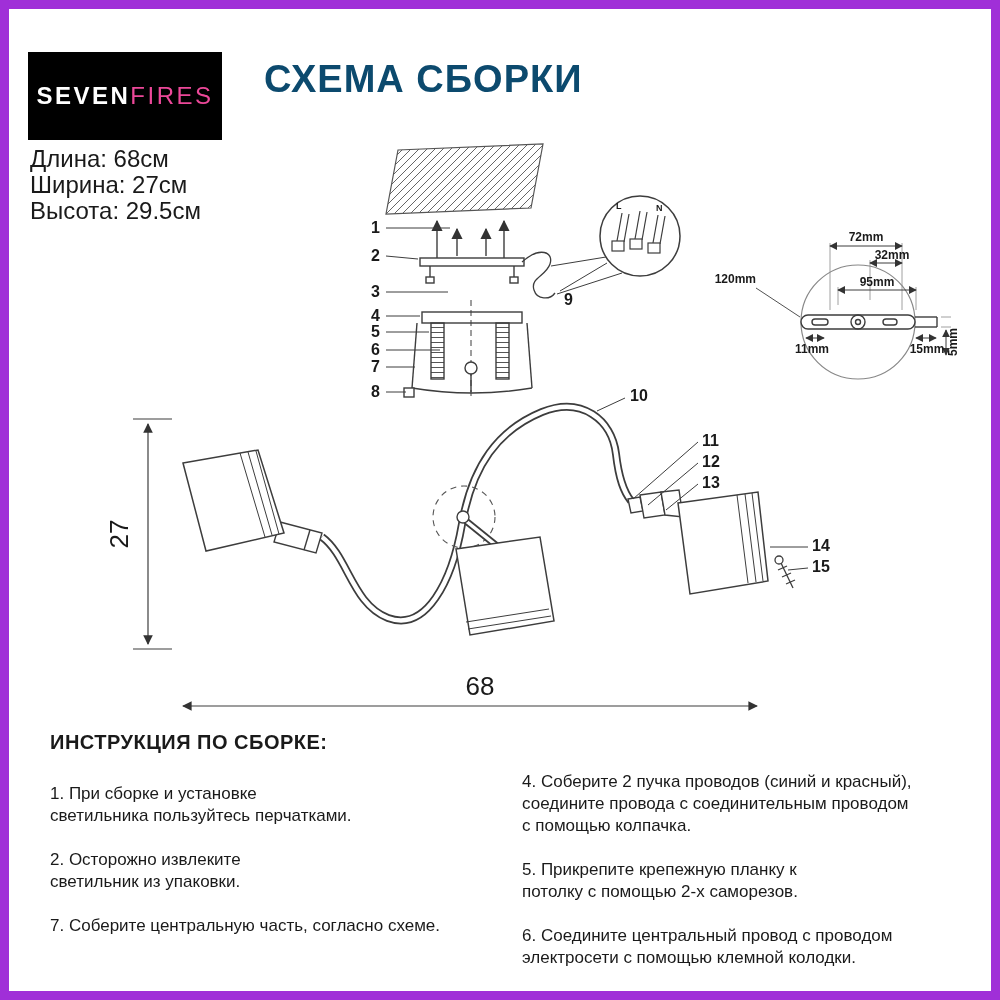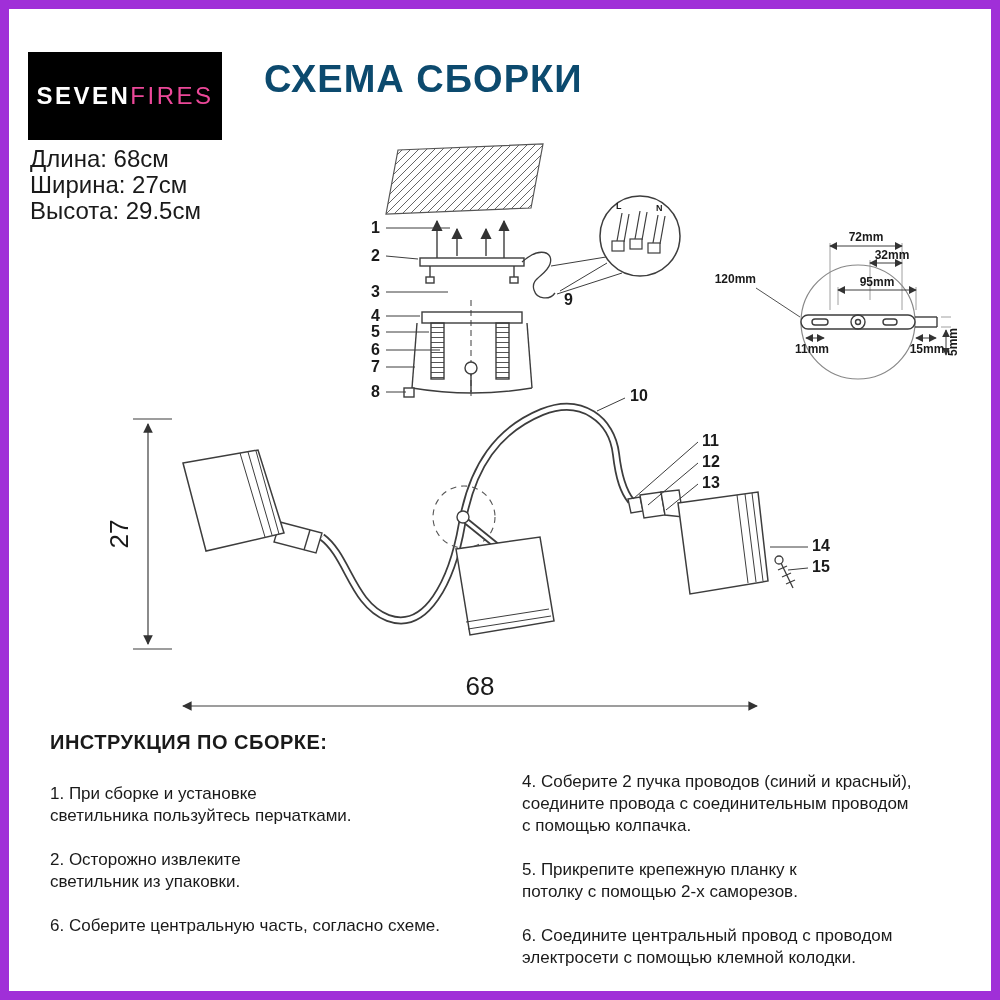--- a/index.html
+++ b/index.html
@@ -260,21 +260,21 @@
   </g>
 </svg>
 
 <div class="instr-heading">ИНСТРУКЦИЯ ПО СБОРКЕ:</div>
 
 <div class="col col-left">
   <div class="item">1. При сборке и установке
 светильника пользуйтесь перчатками.</div>
   <div class="item">2. Осторожно извлеките
 светильник из упаковки.</div>
-  <div class="item">6. Соберите центральную часть, согласно схеме.</div>
+  <div class="item">7. Соберите центральную часть, согласно схеме.</div>
 </div>
 
 <div class="col col-right">
   <div class="item">4. Соберите 2 пучка проводов (синий и красный),
 соедините провода с соединительным проводом
 с помощью колпачка.</div>
   <div class="item">5. Прикрепите крепежную планку к
 потолку с помощью 2-х саморезов.</div>
   <div class="item">6. Соедините центральный провод с проводом
 электросети с помощью клемной колодки.</div>

